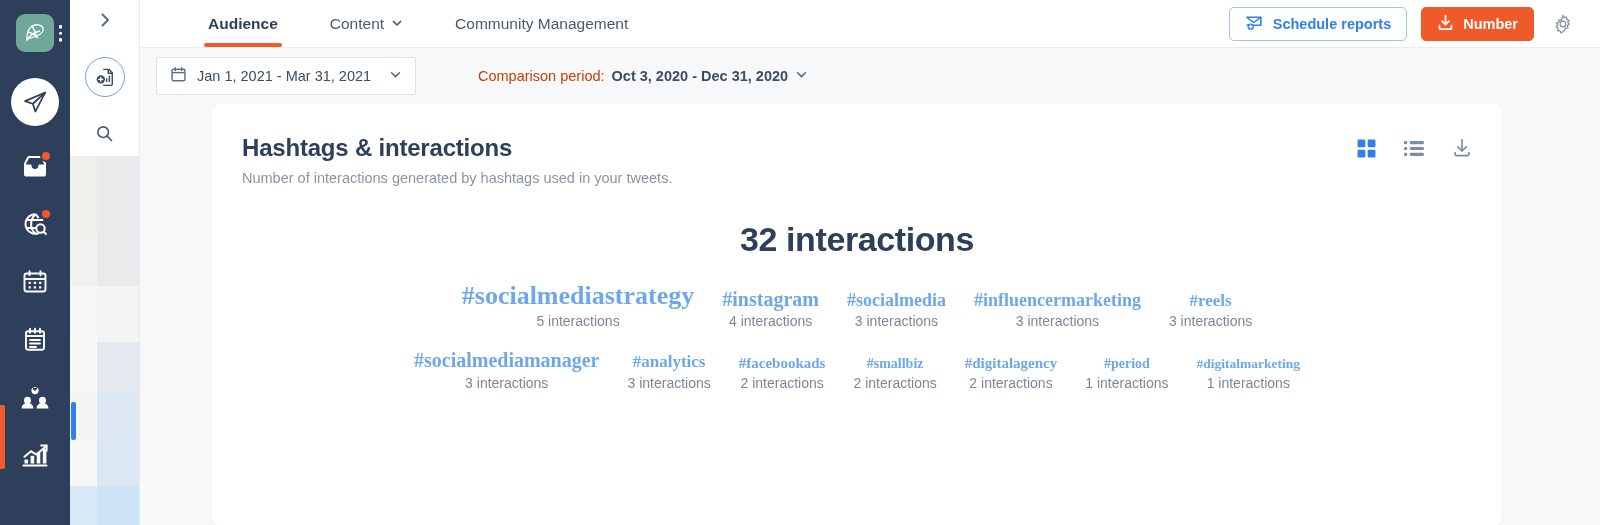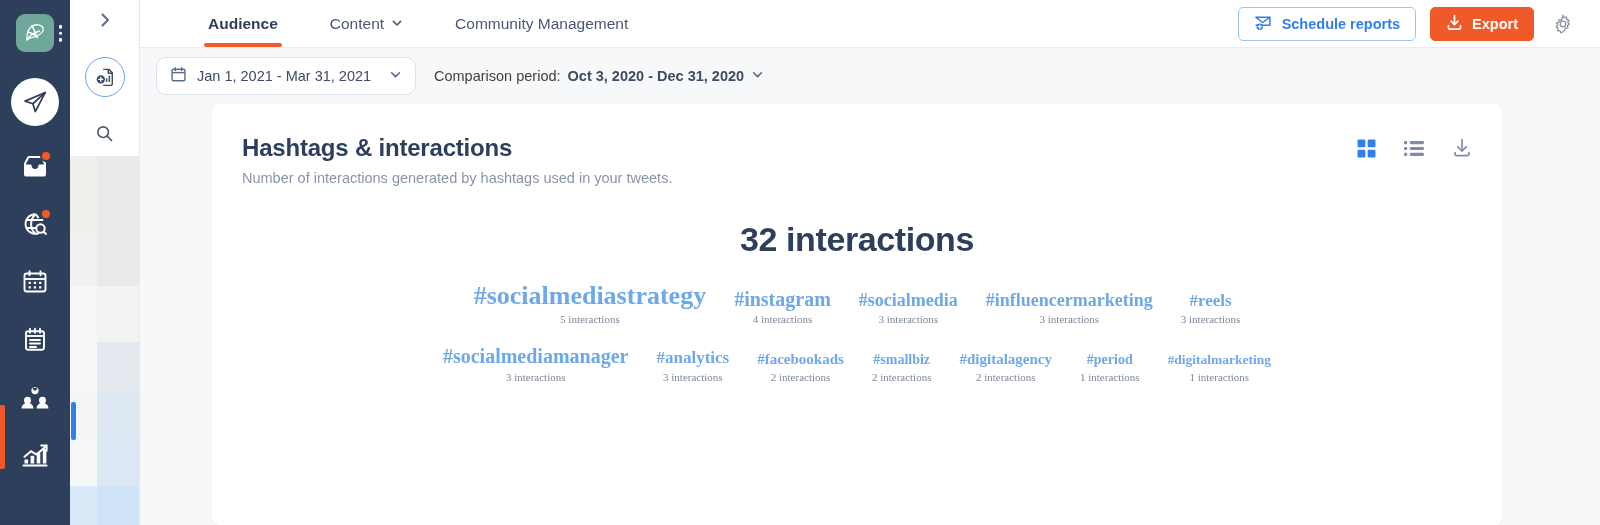--- a/index.html
+++ b/index.html
@@ -117,26 +117,26 @@
   .gear-btn { width: 30px; height: 30px; display:flex; align-items:center; justify-content:center; cursor:pointer; }
 
   
   .filterbar {
     height: 56px; background:#f7f8f9; display:flex; align-items:center;
     padding-left: 16px; gap: 18px;
   }
   .daterange {
     display:flex; align-items:center; gap:10px;
     height: 38px; padding: 0 13px;
-    background:#ffffff; border:1px solid #dde2e9; border-radius: 10px;
+    background:#ffffff; border:1px solid #dde2e9; border-radius: 2px;
     font-size: 14.5px; color:#3d4b63; cursor:pointer; min-width: 260px;
   }
   .daterange .val { flex: 1; }
   .comparison { display:flex; align-items:center; gap:7px; font-size: 14.5px; cursor:pointer; }
-  .comparison .lbl { color:#404040; }
+  .comparison .lbl { color:#c2410c;margin-left:44px; }
   .comparison .val { color:#3d4b63; font-weight: 600; }
 
   
   .content { flex:1; padding: 0 98px 0 72px; overflow:hidden; }
   .card {
     background:#ffffff; border-radius: 7px; height: 100%;
     box-shadow: 0 1px 2px rgba(32,45,70,.05);
     padding: 30px 30px 0 30px; position: relative;
   }
   .card-head { display:flex; align-items:flex-start; }
@@ -151,21 +151,21 @@
   }
 
   .cloud { margin-top: 22px; }
   .cloud-row {
     display:flex; justify-content:center; align-items:flex-end;
     gap: 0;
   }
   .cloud-row.row2 { margin-top: 20px; }
   .tagbox { text-align:center; padding: 0 14px; cursor:pointer; }
   .tag { color:#6ea8e8; font-weight: 700; line-height: 1.12; white-space: nowrap; font-family: Liberation Serif, serif; }
-  .tagcount { color:#7d8799; font-size: 11px; margin-top: 3px; white-space: nowrap; font-family: Liberation Serif, serif; }
+  .tagcount { color:#7d8799; font-size: 14px; margin-top: 3px; white-space: nowrap; }
 
   .s1 { font-size: 26px; }
   .s2 { font-size: 20px; }
   .s3 { font-size: 18px; }
   .s4 { font-size: 17px; }
   .s5 { font-size: 15px; }
   .s6 { font-size: 14px; }
   .s7 { font-size: 13.5px; }
 </style>
 </head>
@@ -365,21 +365,21 @@
         </div>
 
         <div class="btn btn-primary">
           <span>
             <svg width="17" height="17" viewBox="0 0 18 18" fill="none" stroke="#ffffff" stroke-width="1.8" stroke-linecap="round" stroke-linejoin="round">
               <path d="M9 1.8v9"></path>
                 <path d="M5.4 7.6 9 11.2l3.6-3.6"></path>
                 <path d="M2.6 12.2v2.4a1.4 1.4 0 0 0 1.4 1.4h10a1.4 1.4 0 0 0 1.4-1.4v-2.4"></path>
             </svg>
           </span>
-          <span>Export</span>
+          <span>Number</span>
         </div>
 
         <div class="gear-btn">
           <svg width="20" height="20" viewBox="0 0 22 22" fill="none" stroke="#8b94a6" stroke-width="1.5">
             <circle cx="11" cy="11" r="3.1"></circle>
             <path d="M11 1.8l1.3 2.2 2.5-.5.3 2.5 2.4.9-1.2 2.2 1.6 2-2 1.6.4 2.5-2.5.3-1.2 2.2L11 19.6l-2.1 1.1-1.2-2.2-2.5-.3.4-2.5-2-1.6 1.6-2-1.2-2.2 2.4-.9.3-2.5 2.5.5z"></path>
           </svg>
         </div>
       </div>
     </div>

